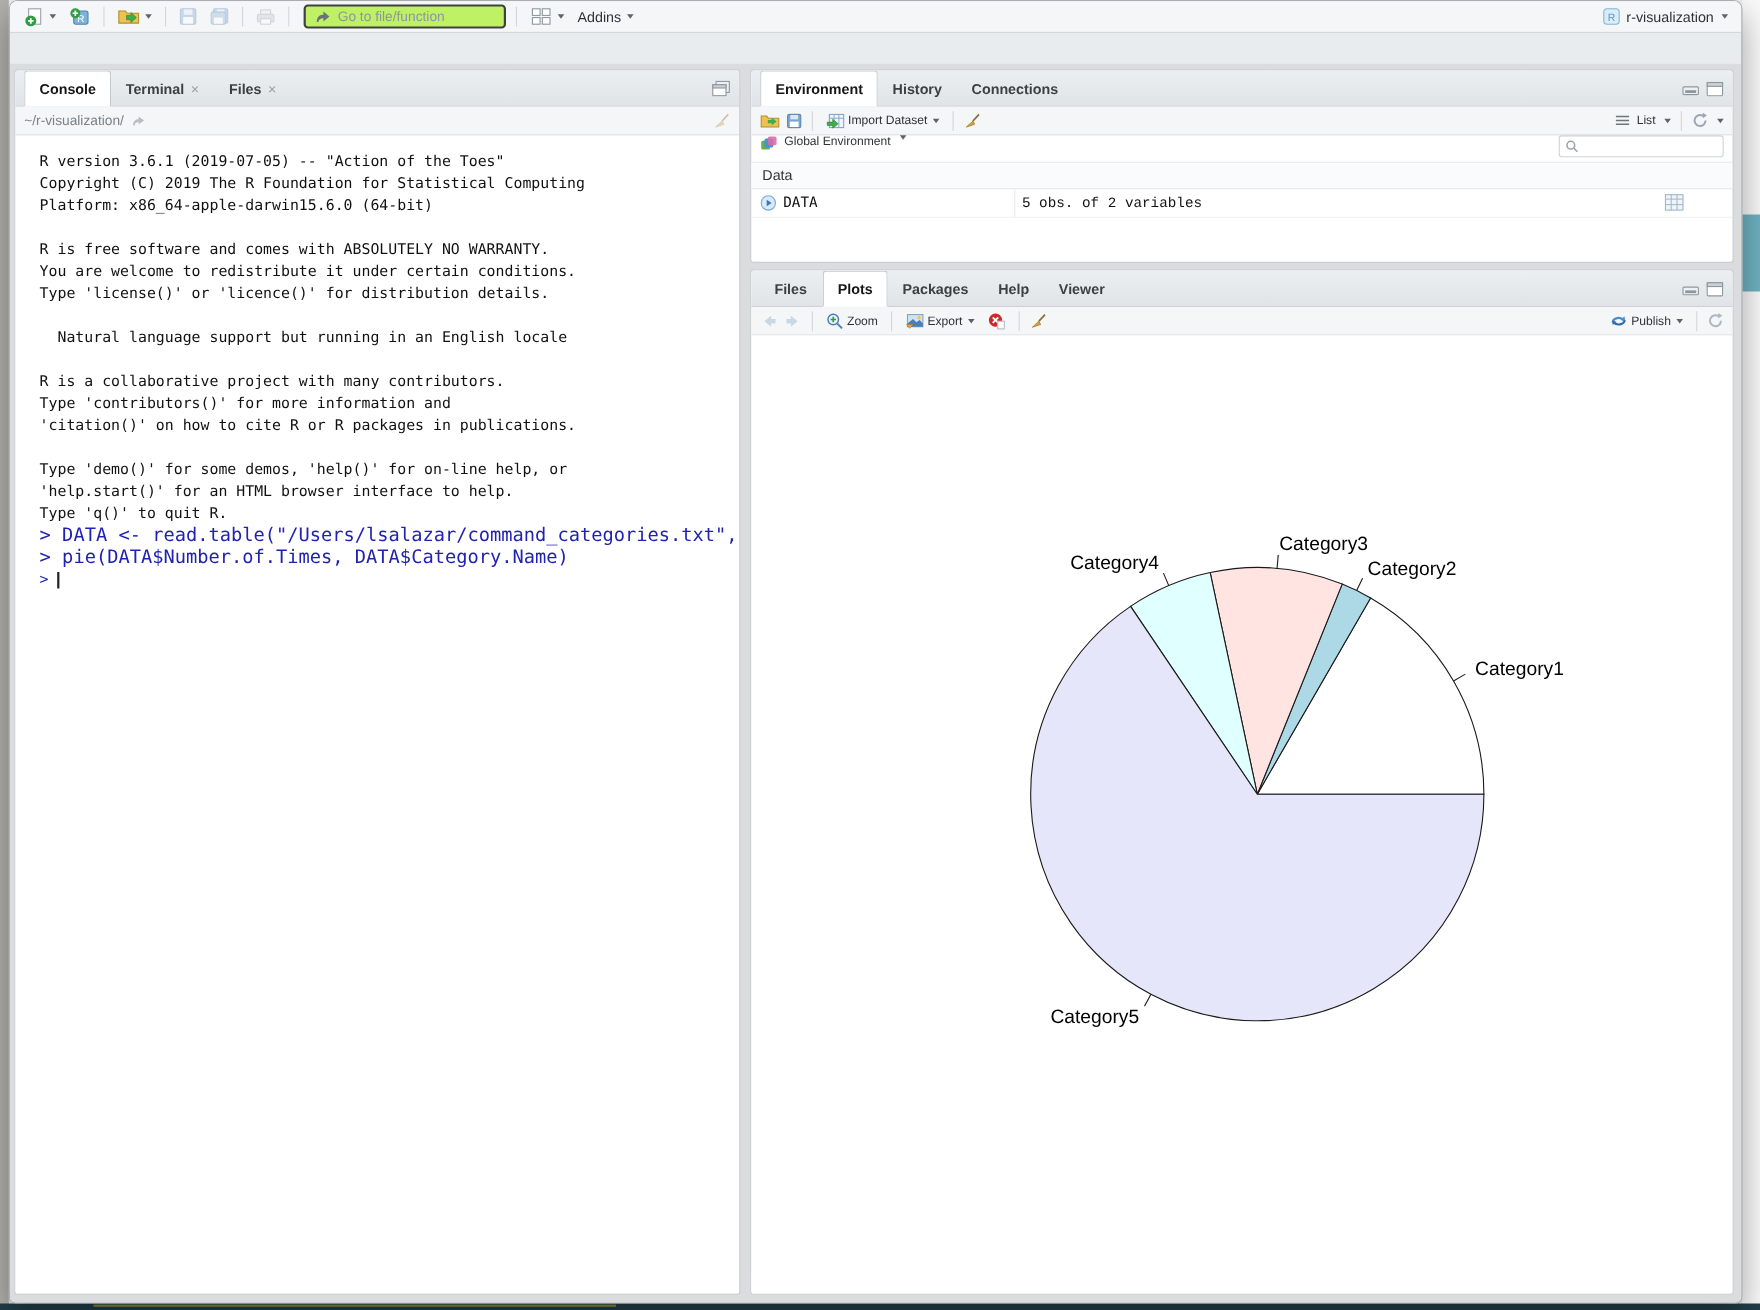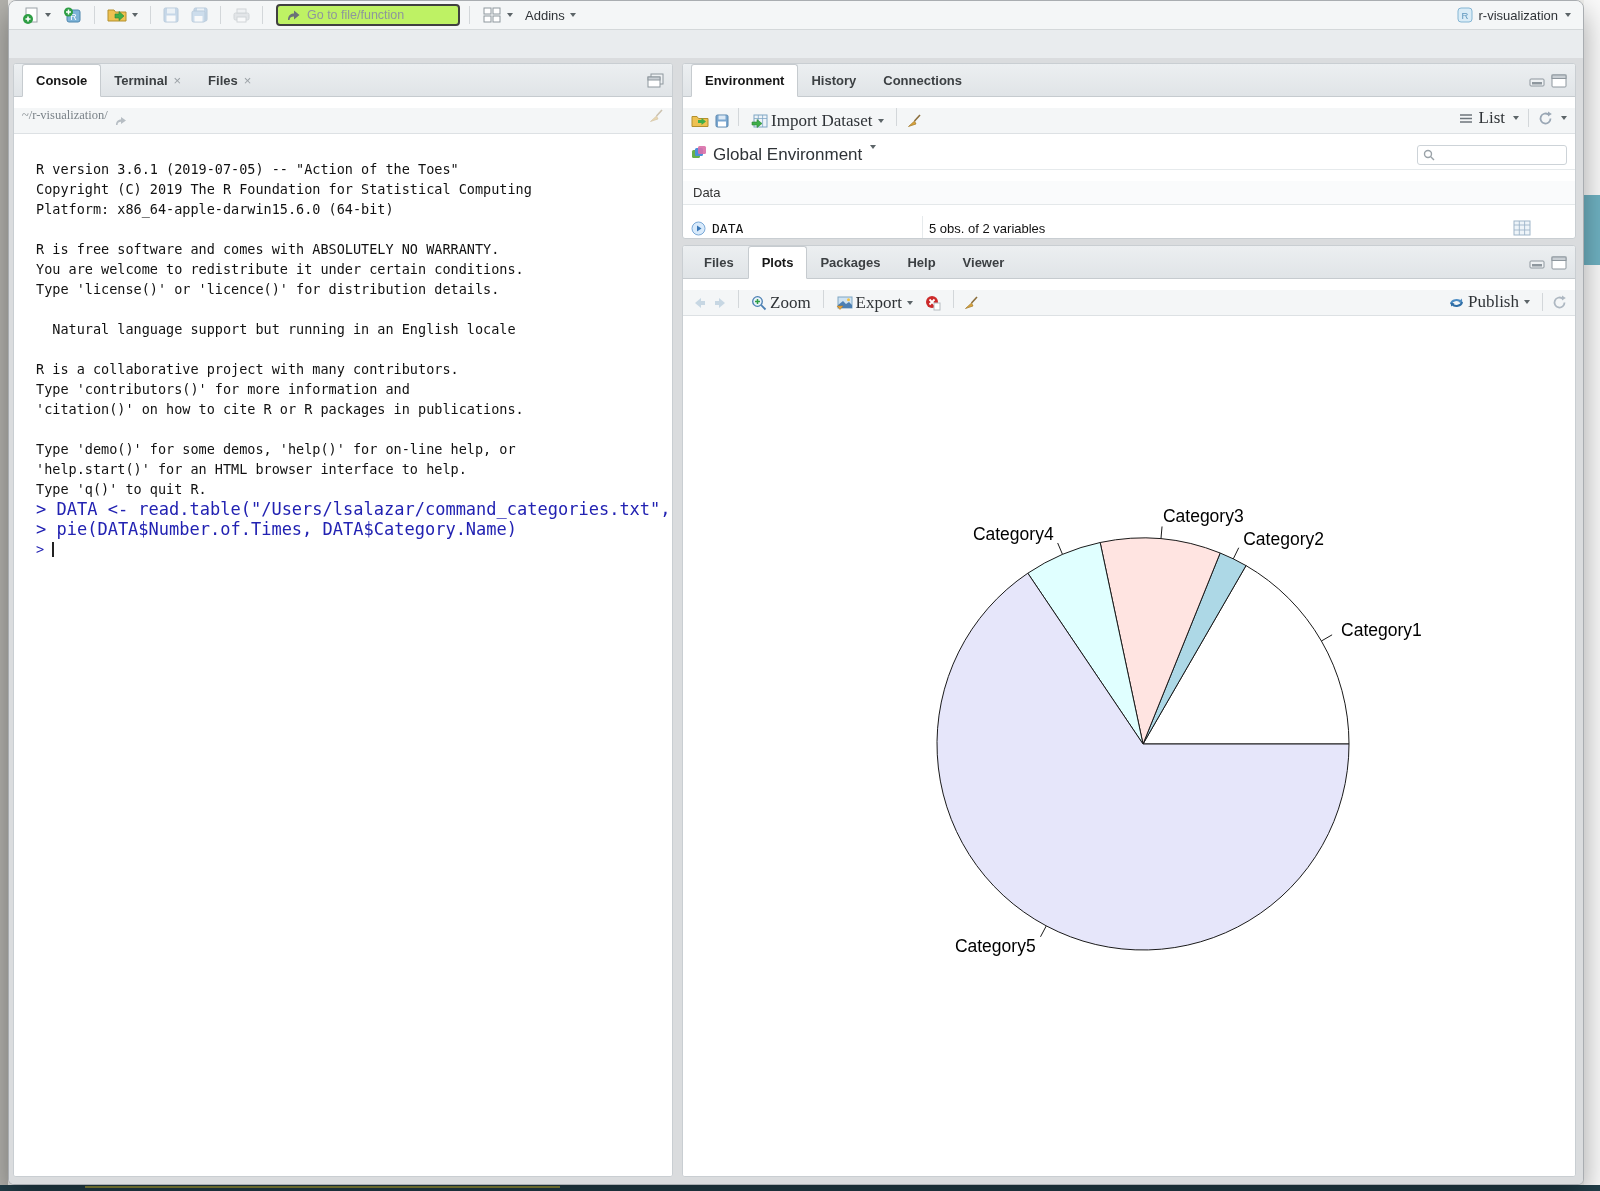--- a/index.html
+++ b/index.html
@@ -39,41 +39,41 @@
   .goto-box input { border:none; outline:none; width:130px; font-size:12.5px; color:#444;
     font-family:"Liberation Sans", sans-serif; background:transparent; }
   .goto-box input::placeholder { color:#8e969c; }
   .tb-label { font-size:13px; color:#2f3337; }
   .project-chooser { position:absolute; right:12px; display:flex; align-items:center; gap:5px; }
 
   
   .workspace { position:absolute; top:57px; left:0; right:0; bottom:0; background:#dadcde;
     display:flex; gap:9px; padding:5px 7px 7px 4px; }
   .pane { background:#fff; border:1px solid #c9ced2; border-radius:3px; overflow:hidden;
-    display:flex; flex-direction:column;gap:11px; }
+    display:flex; flex-direction:column; }
   .console-pane { width:664px; }
   .right-col { flex:1; display:flex; flex-direction:column; gap:6px; }
   .env-pane { height:176px; }
   .plots-pane { flex:1; }
 
   
   .tabstrip { height:33px; background:linear-gradient(#eceff1,#e0e4e7); border-bottom:1px solid #c6cbcf;
     display:flex; align-items:stretch; padding-left:8px; flex-shrink:0; position:relative; }
   .tab { display:flex; align-items:center; gap:6px; padding:0 13px; font-size:13px; font-weight:bold;
     color:#3c4043; border-right:1px solid transparent; }
   .tab.active { background:#fff; color:#161616; border:1px solid #c6cbcf; border-bottom:1px solid #fff;
     border-radius:3px 3px 0 0; margin-bottom:-1px; }
   .tab-close { color:#9aa0a5; font-weight:normal; font-size:13px; }
   .strip-right { position:absolute; right:8px; top:0; height:33px; display:flex; align-items:center; gap:6px; }
 
   .subbar { height:26px; background:#f4f6f7; border-bottom:1px solid #dde1e4; display:flex;
-    padding:0 8px; gap:6px; flex-shrink:0; position:relative; font-size:12.5px;font-family:Liberation Serif, serif; }
+    align-items:center; padding:0 8px; gap:6px; flex-shrink:0; position:relative; font-size:12.5px; }
   .subbar .right { position:absolute; right:8px; display:flex; align-items:center; gap:6px; }
   .muted { color:#7a8288; }
-  .btn-label { font-size:17px; color:#2f3337; }
+  .btn-label { font-size:11px; color:#2f3337; }
 
   
   .console-body { flex:1; background:#fff; padding:14px 0 0 22px; overflow:hidden; }
   pre.console-text { font-family:"DejaVu Sans Mono", monospace; font-size:13.5px; line-height:20px;
     color:#111; white-space:pre; }
   pre.console-input { font-family:"DejaVu Sans Mono", monospace; font-size:17px; line-height:20px;
     color:#2222b2; white-space:pre; }
   .prompt-line { font-family:"DejaVu Sans Mono", monospace; font-size:13.5px; line-height:20px;
     color:#2222b2; display:flex; align-items:center; }
   .cursor-caret { display:inline-block; width:1.5px; height:15px; background:#222; margin-left:8px; }
@@ -83,21 +83,21 @@
     border-bottom:1px solid #e6eaec; position:relative; flex-shrink:0; }
   .env-search { position:absolute; right:8px; display:flex; align-items:center; background:#fff;
     border:1px solid #cdd3d8; border-radius:3px; height:20px; width:150px; padding:0 5px; gap:4px; }
   .env-search input { border:none; outline:none; width:115px; font-size:12px; background:transparent; }
   .section-row { height:24px; background:#fafbfc; border-bottom:1px solid #e4e8ea; display:flex;
     align-items:center; padding:0 10px; font-size:13px; color:#333; flex-shrink:0; }
   .obj-row { height:26px; display:flex; align-items:center; border-bottom:1px solid #eef1f3;
     position:relative; font-size:13px; flex-shrink:0; }
   .obj-name-col { width:240px; display:flex; align-items:center; gap:6px; padding-left:8px;
     border-right:1px solid #e6eaec; height:100%; font-family:"DejaVu Sans Mono", monospace; font-size:13px; color:#111; }
-  .obj-val-col { padding-left:6px; font-family:Liberation Sans, sans-serif; font-size:13px; color:#111; }
+  .obj-val-col { padding-left:6px; font-family:Liberation Mono, monospace; font-size:13px; color:#111; }
   .obj-grid-icon { position:absolute; right:44px; top:4px; }
 
   
   .plot-body { flex:1; background:#fff; position:relative; }
   .pie-label { font-family:"Liberation Sans", sans-serif; font-size:17.5px; fill:#000; }
 
   .icon { display:inline-flex; align-items:center; justify-content:center; }
   .disabled { opacity:.38; }
 </style>
 </head>

